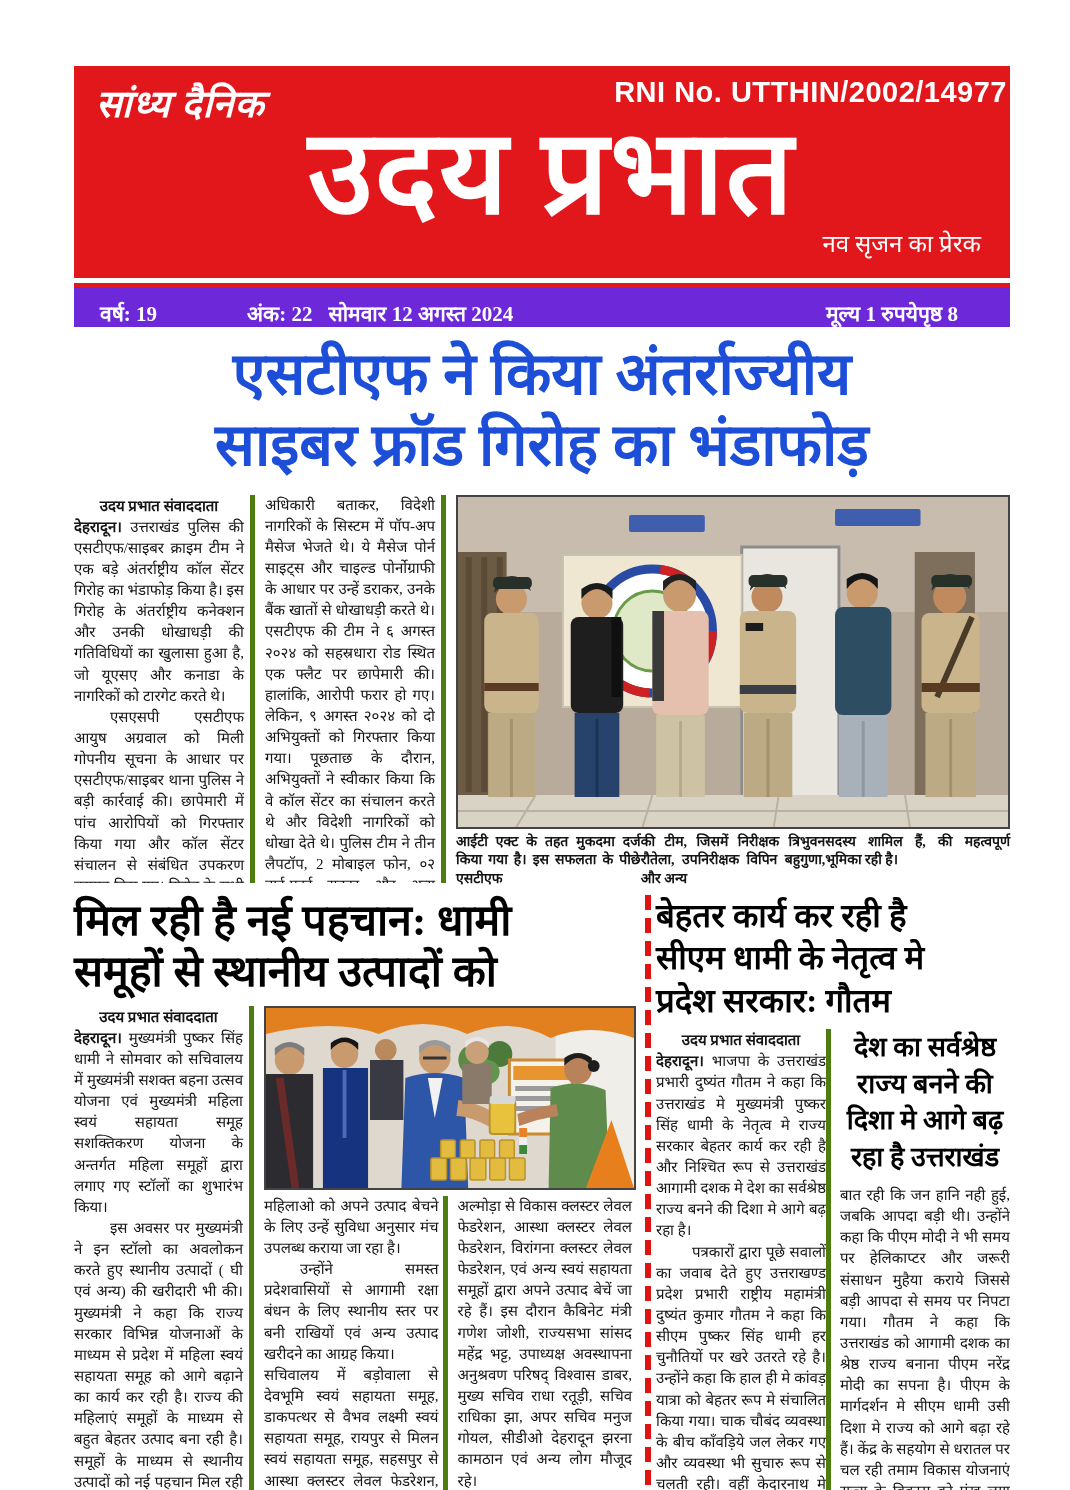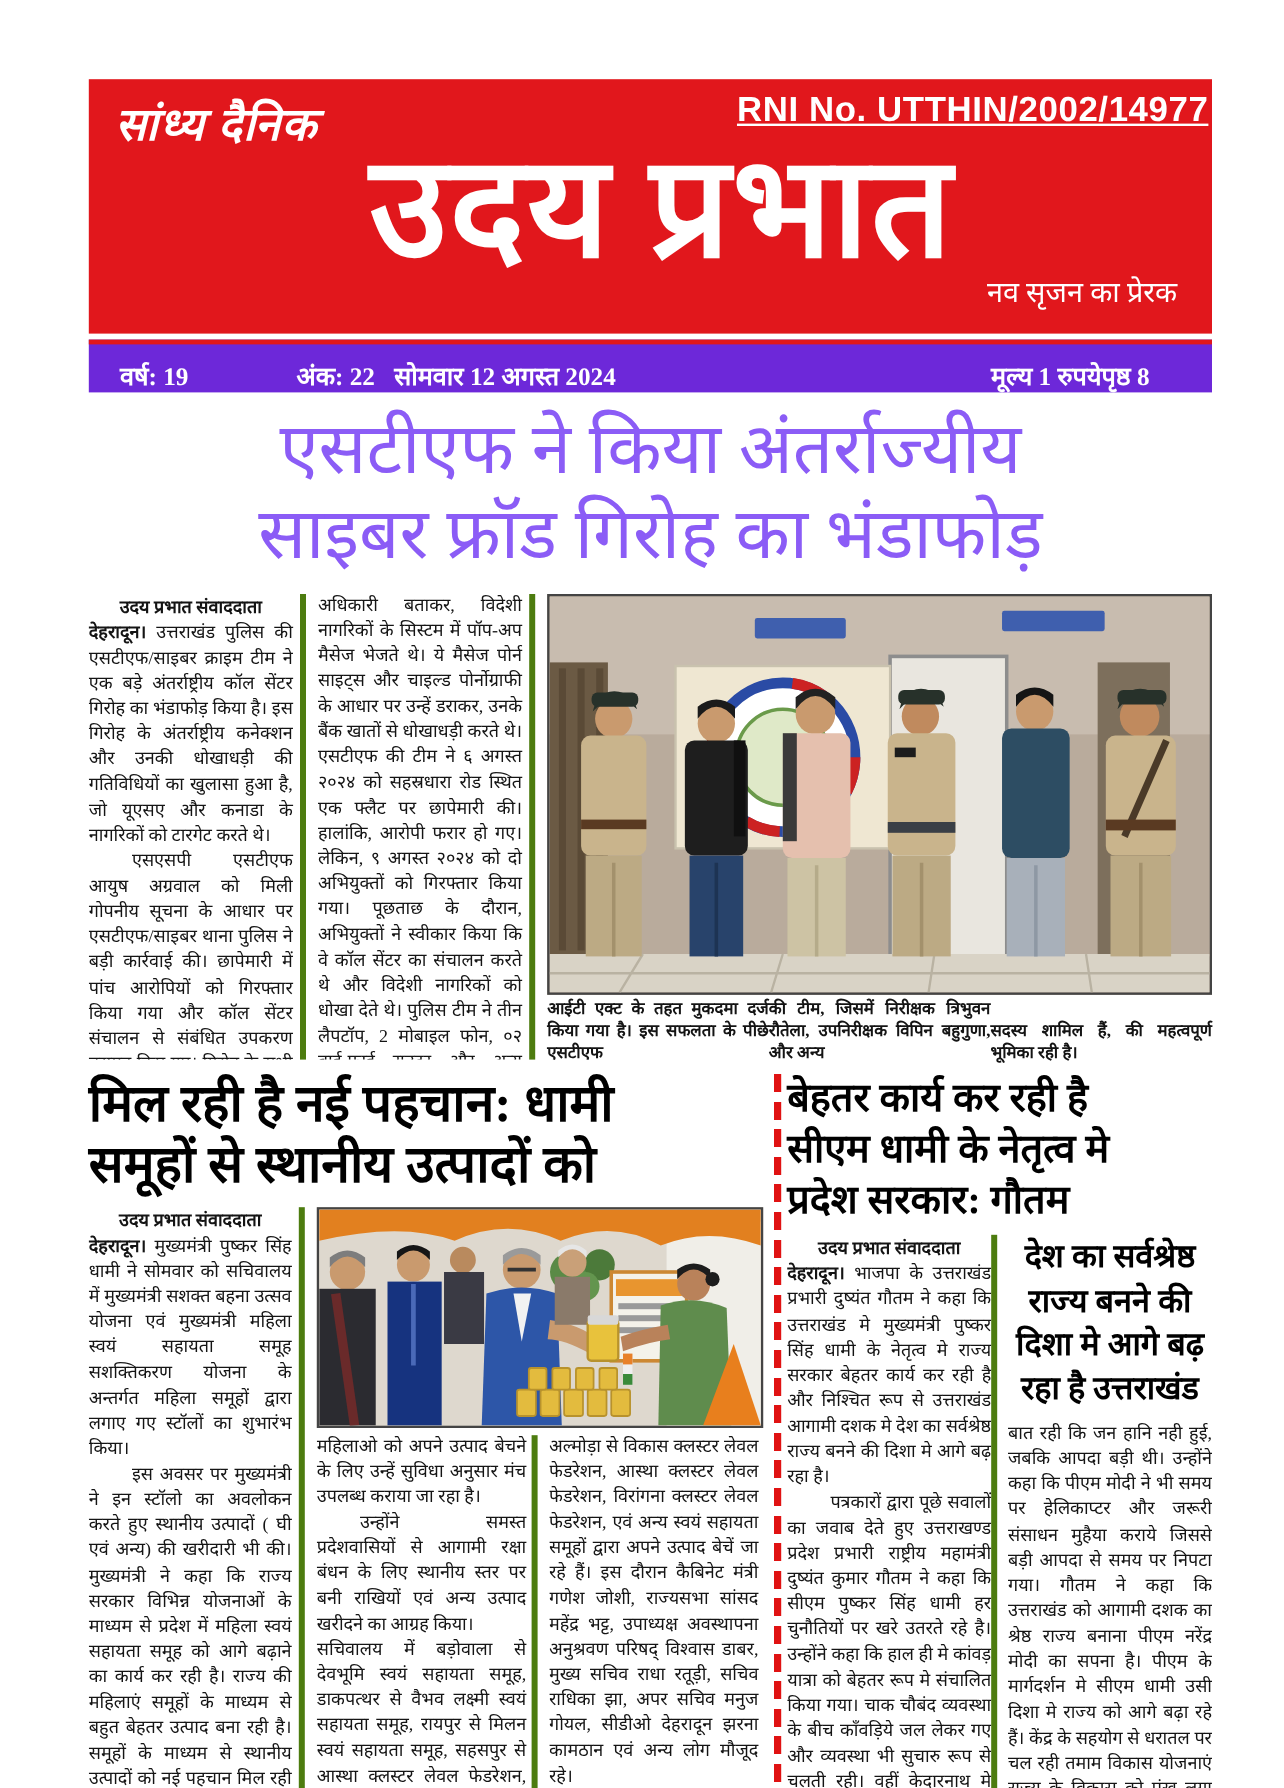--- a/index.html
+++ b/index.html
@@ -10,57 +10,57 @@
     background:#ffffff; overflow:hidden;
     padding:66px 60px 0 74px;
   }
   
   .masthead {
     background:#e1171c; color:#ffffff; height:212px;
     padding:10px 3px 0 22px; position:relative;
   }
   .mast-row { display:flex; justify-content:space-between; align-items:flex-start; }
   .mast-tagline { font-size:38px; font-weight:bold; font-style:italic; letter-spacing:1px; }
-  .mast-rni { font-family:"Liberation Sans","DejaVu Sans",sans-serif; font-size:29px; font-weight:bold; letter-spacing:0.5px;text-decoration:underline; }
+  .mast-rni { font-family:"Liberation Sans","DejaVu Sans",sans-serif; font-size:29px; font-weight:bold; letter-spacing:0.5px; }
   .mast-title {
     font-size:118px; font-weight:bold; text-align:center; line-height:0.98;
     margin-top:-12px; letter-spacing:2px; white-space:nowrap;
   }
   .mast-sub { font-size:24px; font-weight:normal; text-align:right; padding-right:26px; margin-top:-6px; }
   
   .infobar {
     margin-top:5px; background:#6d28d9; border-top:4px solid #e1171c;
     color:#ffffff; height:44px; display:flex; align-items:flex-end;
     font-size:21px; font-weight:bold; padding:0 26px;
   }
   .infobar .ib-issue { margin-left:90px; }
   .infobar .ib-date  { margin-left:16px; }
   .infobar .ib-price { margin-left:auto; }
   .infobar .ib-pages { margin-right:26px; }
   
-  .headline1 { margin-top:12px; text-align:center; font-weight:normal; font-size:59px; line-height:1.2; color:#8b5cf6; }
+  .headline1 { margin-top:12px; text-align:center; font-weight:bold; font-size:59px; line-height:1.2; color:#1d4ed8; }
   .headline1 span { display:block; }
   .headline2 { font-weight:bold; font-size:43px; line-height:1.2; color:#000; margin-bottom:8px; }
   .headline2 span { display:block; }
   .headline3 { font-weight:bold; font-size:33px; line-height:1.3; color:#000; text-align:left; margin-bottom:6px; }
   .headline3 span { display:block; }
   .subhead { font-weight:bold; font-size:27px; line-height:1.35; text-align:center; color:#000; margin-bottom:10px; }
   
   .byline { font-weight:bold; font-size:15px; text-align:center; margin-bottom:2px; }
   .col p { font-size:15px; line-height:1.41; text-align:justify; }
   .col p.ind { text-indent:36px; }
   .dl { font-weight:bold; }
   .colsep { border-right:5px solid #4d7c0f; }
   
   .story1 { display:flex; gap:10px; margin-top:14px; height:388px; }
   .story1 .col { width:181px; flex:none; overflow:hidden; padding-right:6px; }
   .photo-block { flex:1 1 auto; display:flex; flex-direction:column; }
   .photo-frame { border:2px solid #444; line-height:0; background:#b9ab9c; }
   .photo-frame svg { display:block; width:100%; }
-  .caption3 { display:flex; margin-top:4px;align-items:flex-end; }
+  .caption3 { display:flex; margin-top:4px; }
   .caption3 span { flex:1 1 0; font-size:14px; font-weight:600; line-height:1.35; text-align:justify; }
   
   .bottom { display:flex; margin-top:12px; }
   .story2 { width:562px; flex:none; }
   .red-divider {
     width:6px; flex:none; margin:0 5px 0 9px;
     background:repeating-linear-gradient(to bottom,#e01212 0px,#e01212 15px,#ffffff 15px,#ffffff 23px);
   }
   .story3 { flex:1 1 auto; }
   .s2-body { display:flex; gap:10px; }

